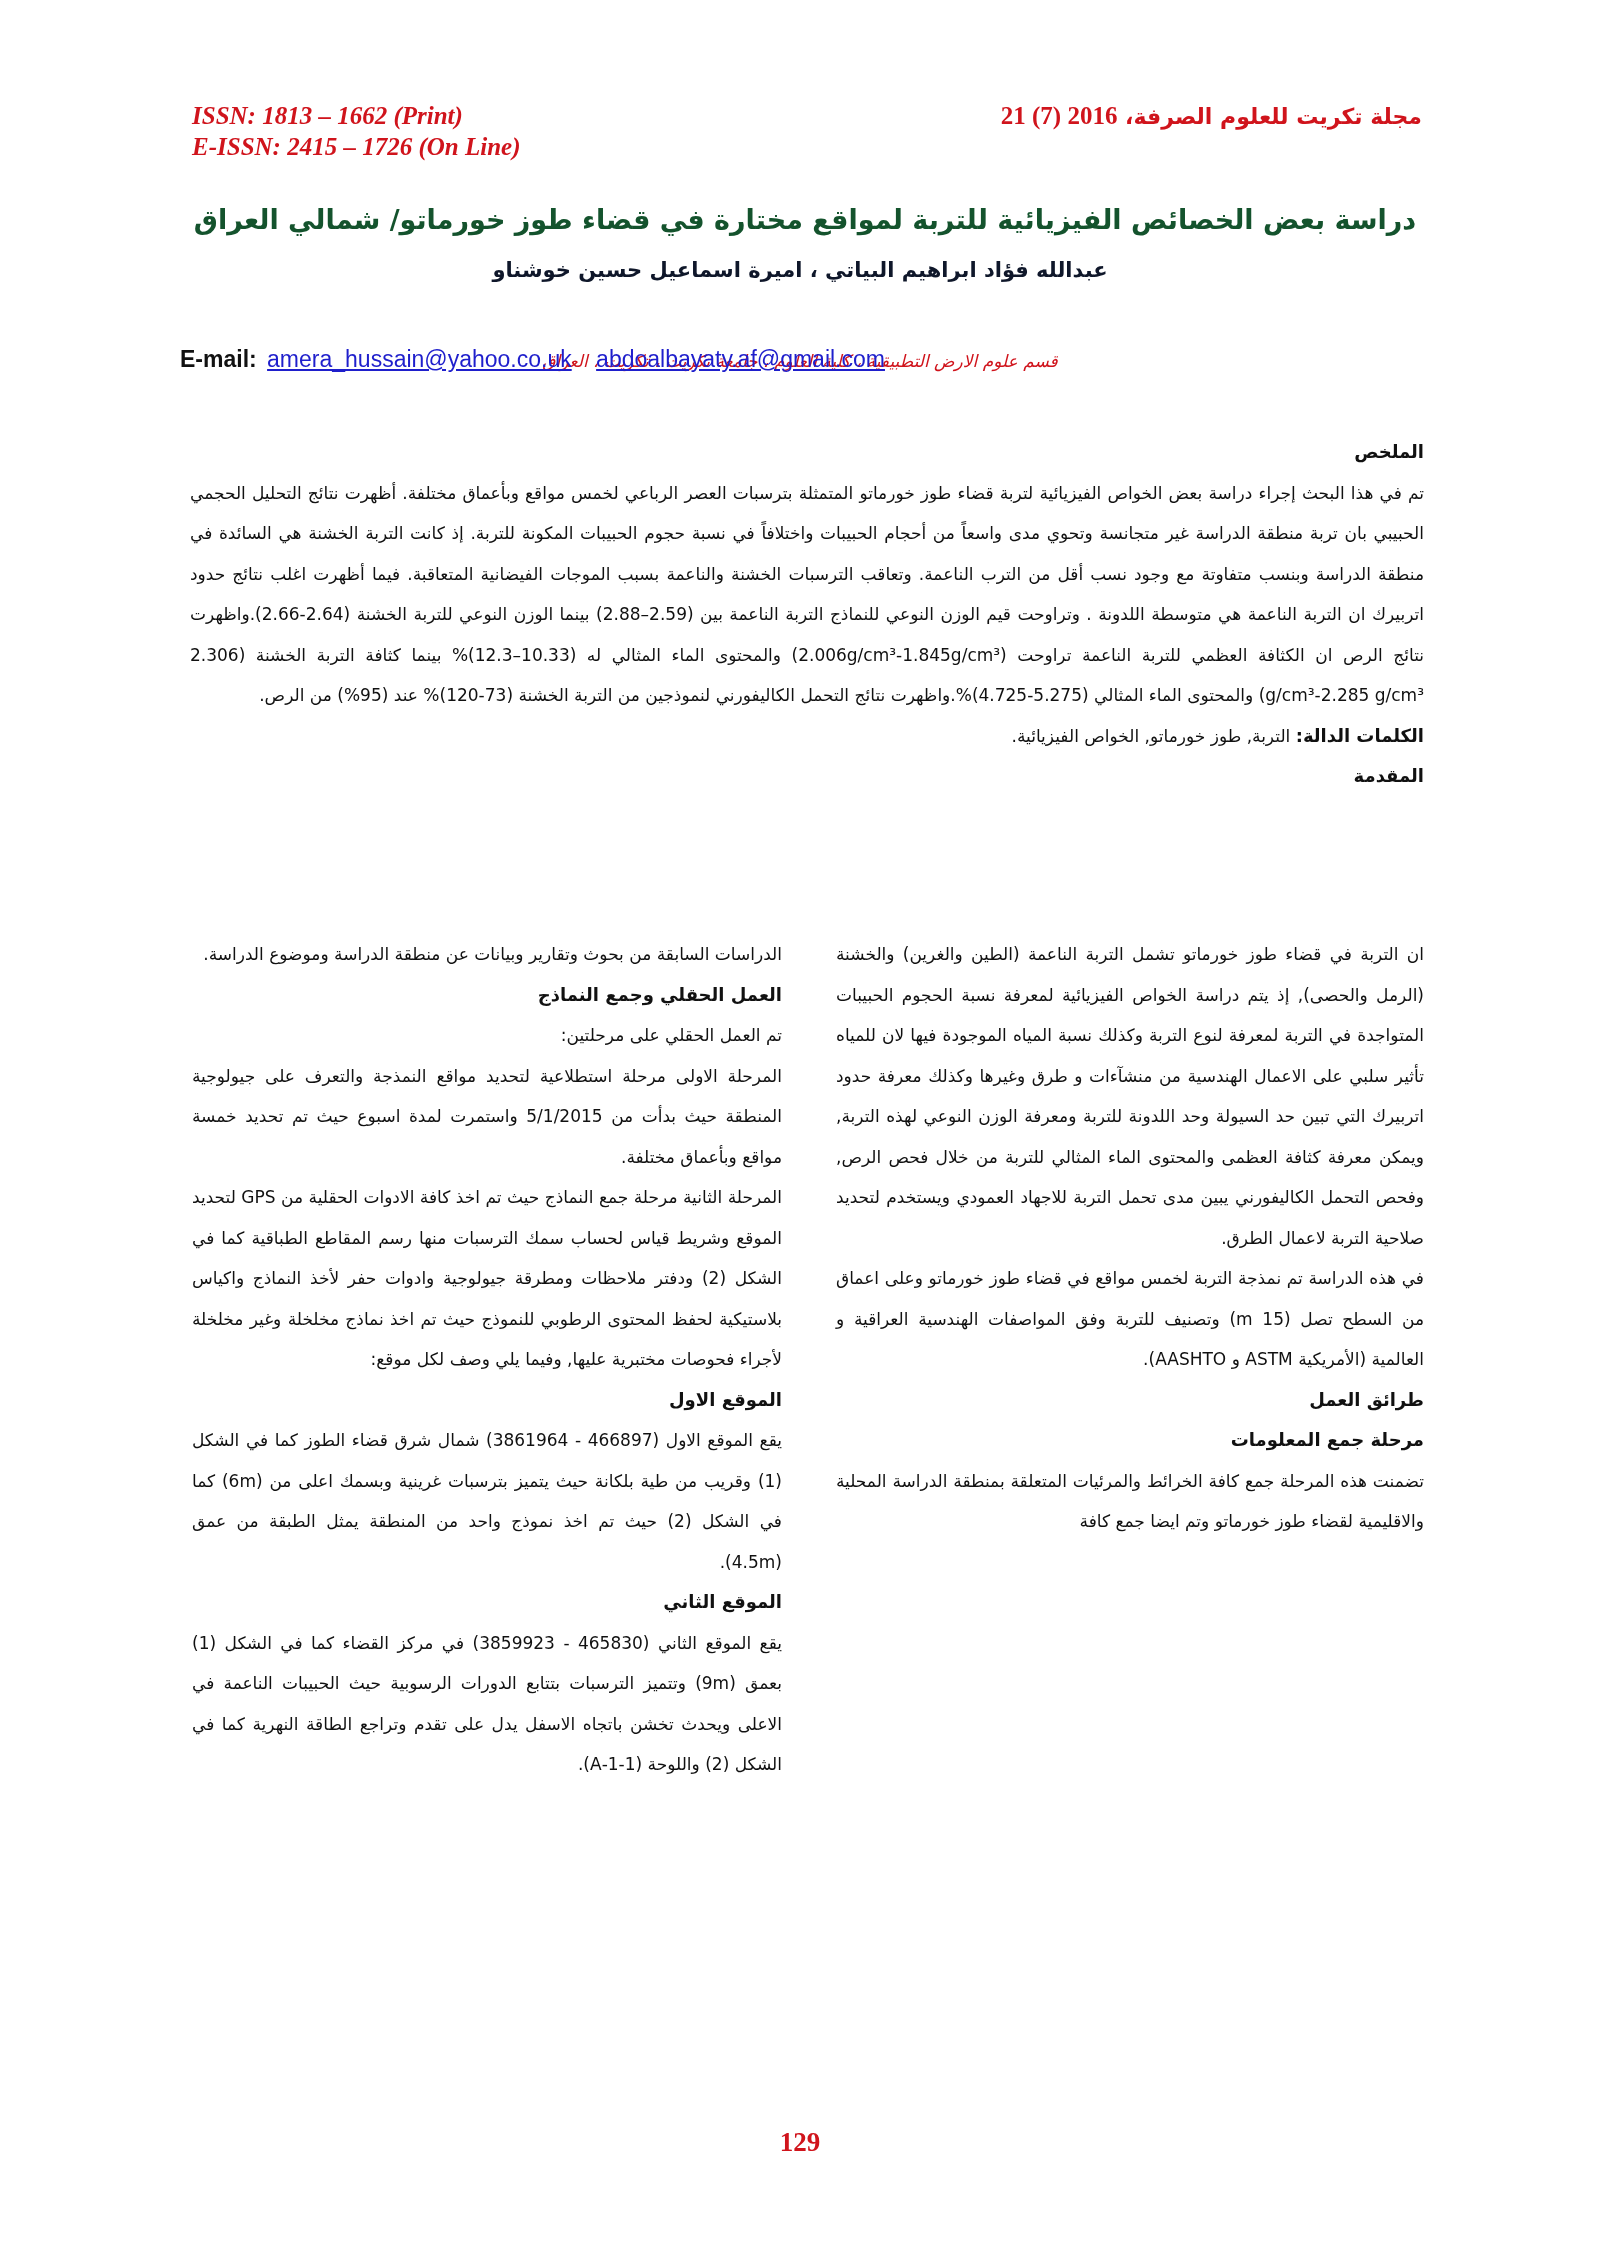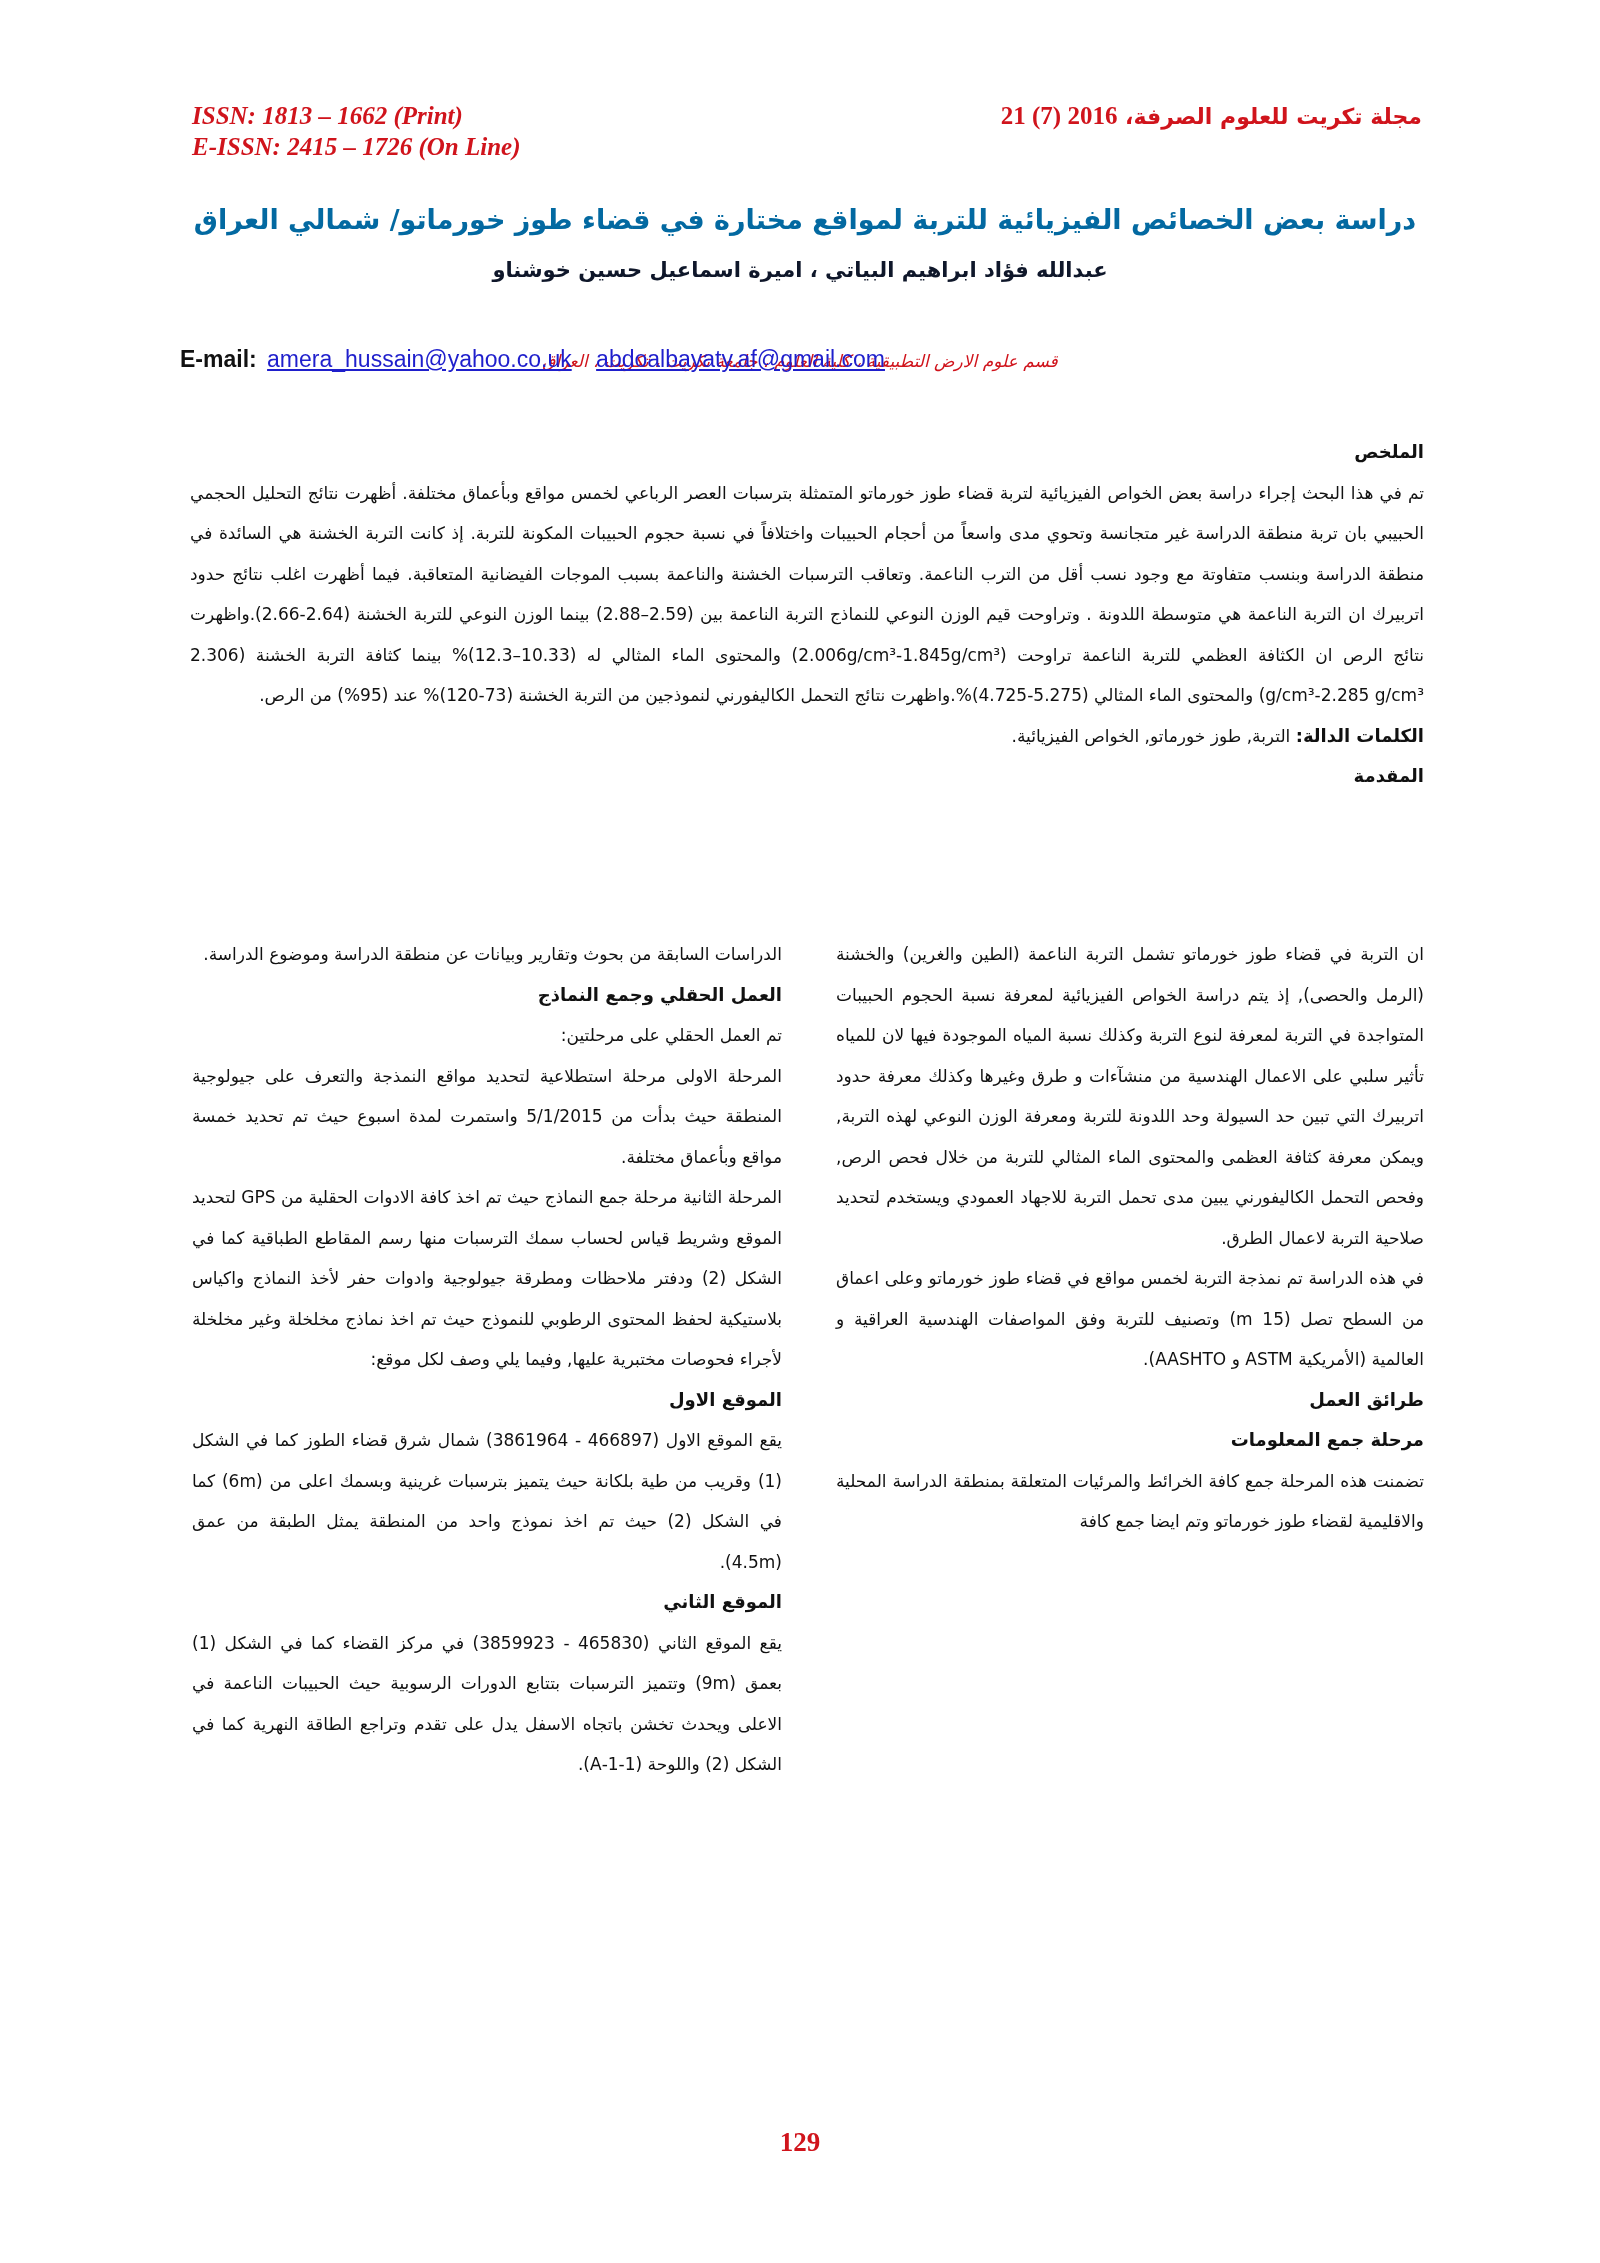--- a/index.html
+++ b/index.html
@@ -13,21 +13,21 @@
       font-size: 25px; line-height: 31px; color: #d0141c;
     }
     .journal {
       position: absolute; right: 178px; top: 100px; direction: rtl;
       font-family: "DejaVu Sans", sans-serif; font-weight: bold; 
       font-size: 22px; line-height: 31px; color: #d0141c;
     }
     .journal .vol { font-family: "Liberation Serif", serif; font-size: 25px; }
     .title {
       position: absolute; left: 180px; right: 170px; top: 204px; direction: rtl; text-align: center;
-      font-family: "DejaVu Sans", sans-serif; font-weight: bold; font-size: 27px; color: #0369a1;
+      font-family: "DejaVu Sans", sans-serif; font-weight: bold; font-size: 27px; color: #14532d;
     }
     .authors {
       position: absolute; left: 180px; right: 180px; top: 258px; direction: rtl; text-align: center;
       font-weight: bold; font-size: 21px; color: #0f172a;
     }
     .affil {
       position: absolute; left: 180px; right: 180px; top: 307px; direction: rtl; text-align: center;
       font-style: italic; font-size: 17px; color: #d0141c; margin-top: 44px;
     }
     .email {

